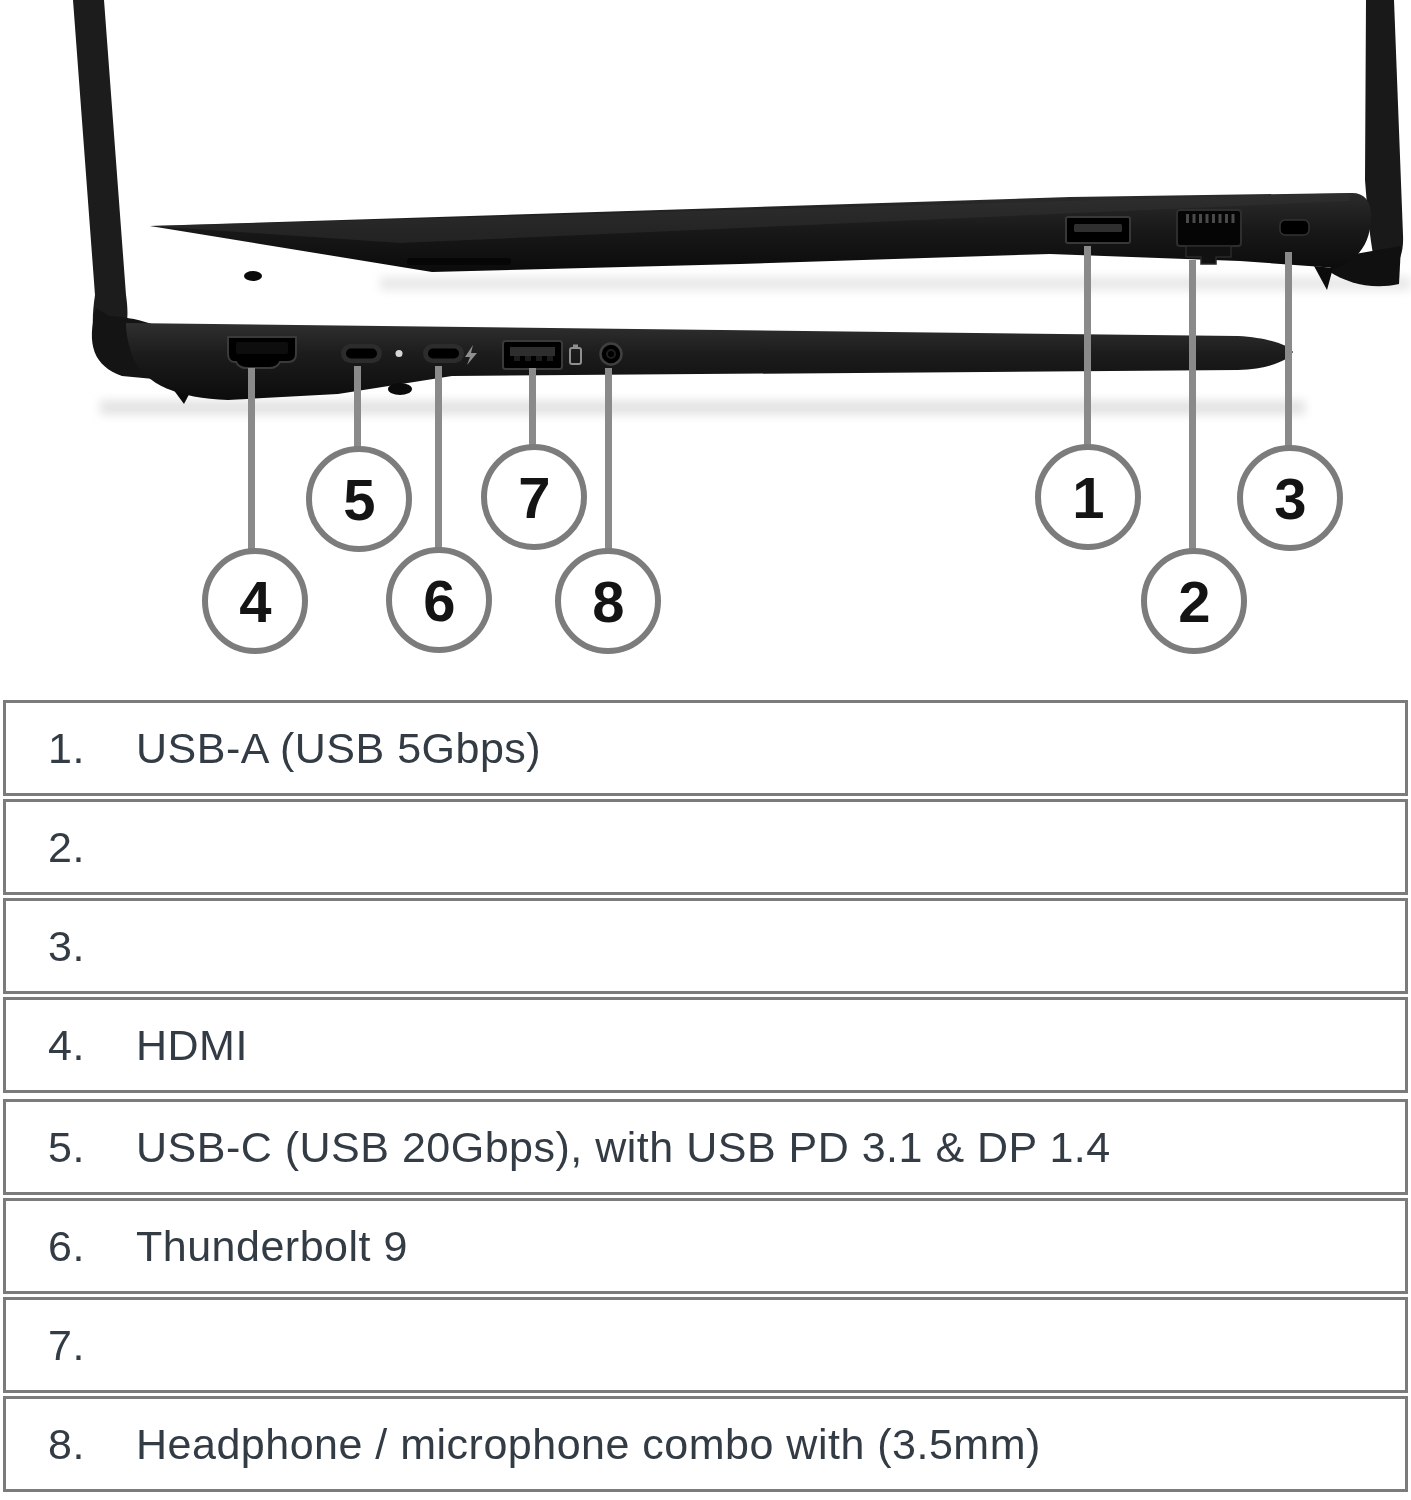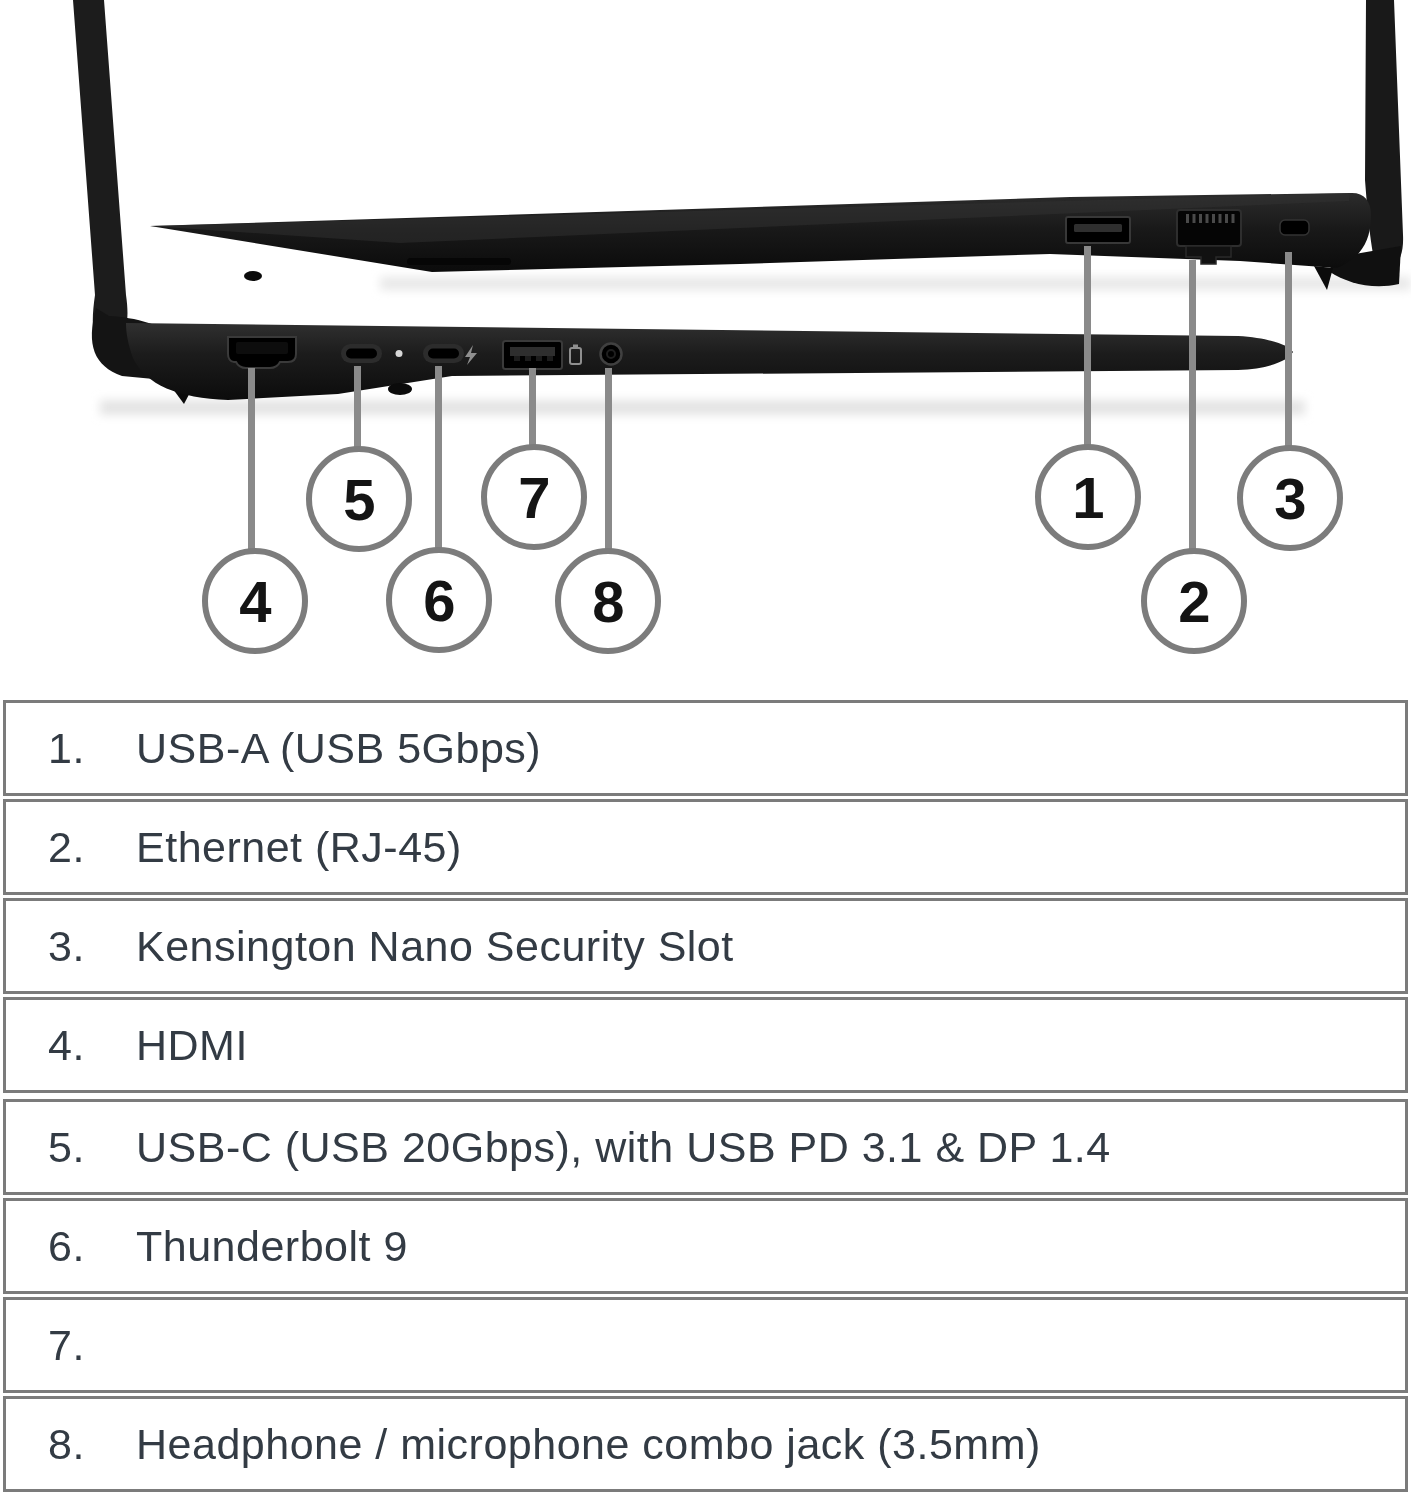--- a/index.html
+++ b/index.html
@@ -180,38 +180,36 @@
     </div>
 </div>
 
 <div class="ports-table">
   <div class="prow">
     <span class="num">1.</span>
     <span class="lbl">USB-A (USB 5Gbps)</span>
   </div>
   <div class="prow">
     <span class="num">2.</span>
-    <span class="lbl">Ethernet (RJ-45)</span>
   </div>
   <div class="prow">
     <span class="num">3.</span>
-    <span class="lbl">Kensington Nano Security Slot</span>
   </div>
   <div class="prow">
     <span class="num">4.</span>
     <span class="lbl">HDMI</span>
   </div>
   <div class="prow group-start">
     <span class="num">5.</span>
     <span class="lbl">USB-C (USB 20Gbps), with USB PD 3.1 &amp; DP 1.4</span>
   </div>
   <div class="prow">
     <span class="num">6.</span>
     <span class="lbl">Thunderbolt 9</span>
   </div>
   <div class="prow">
     <span class="num">7.</span>
   </div>
   <div class="prow">
     <span class="num">8.</span>
-    <span class="lbl">Headphone / microphone combo jack (3.5mm)</span>
+    <span class="lbl">Headphone / microphone combo with (3.5mm)</span>
   </div>
 </div>
 
 </body></html>

